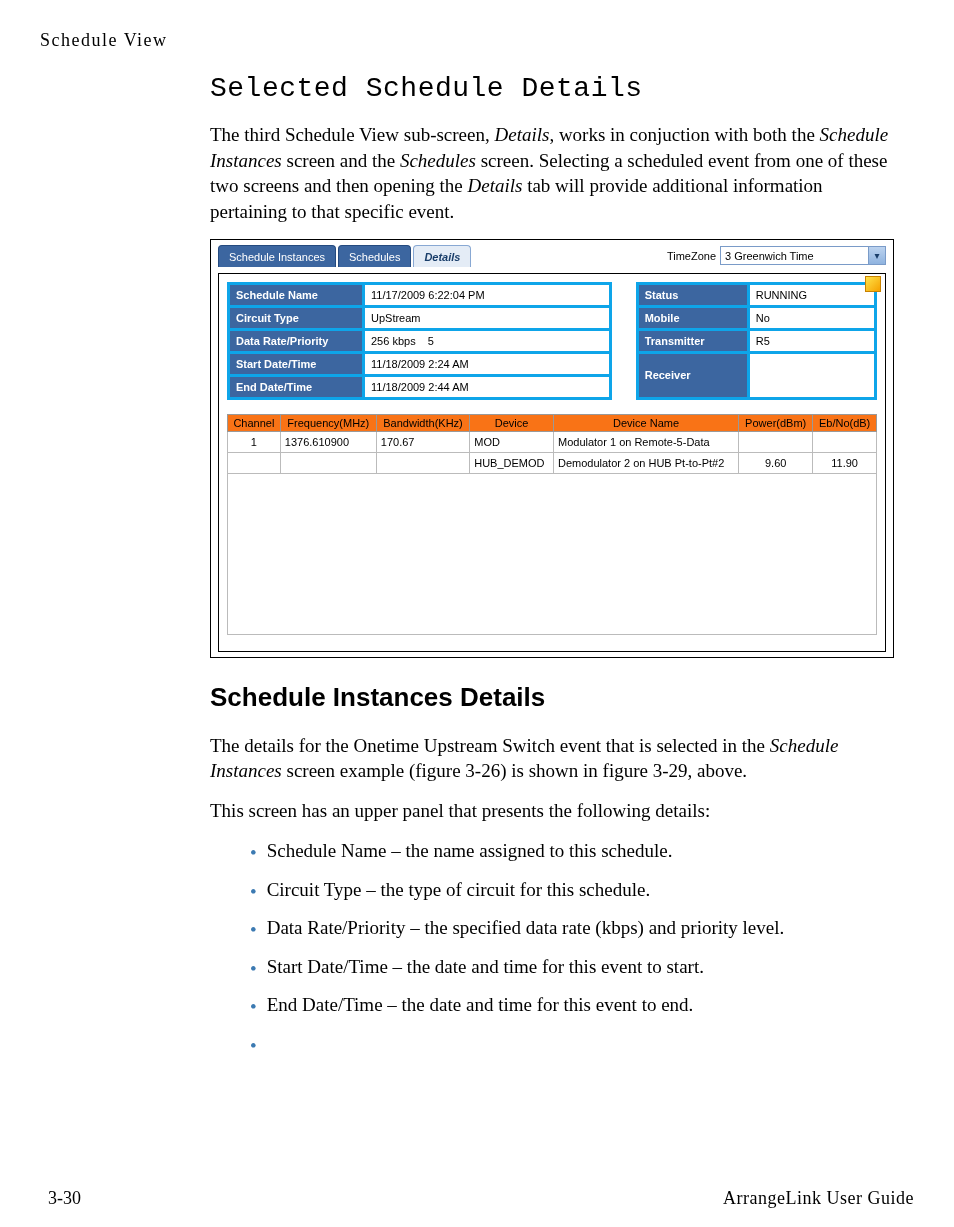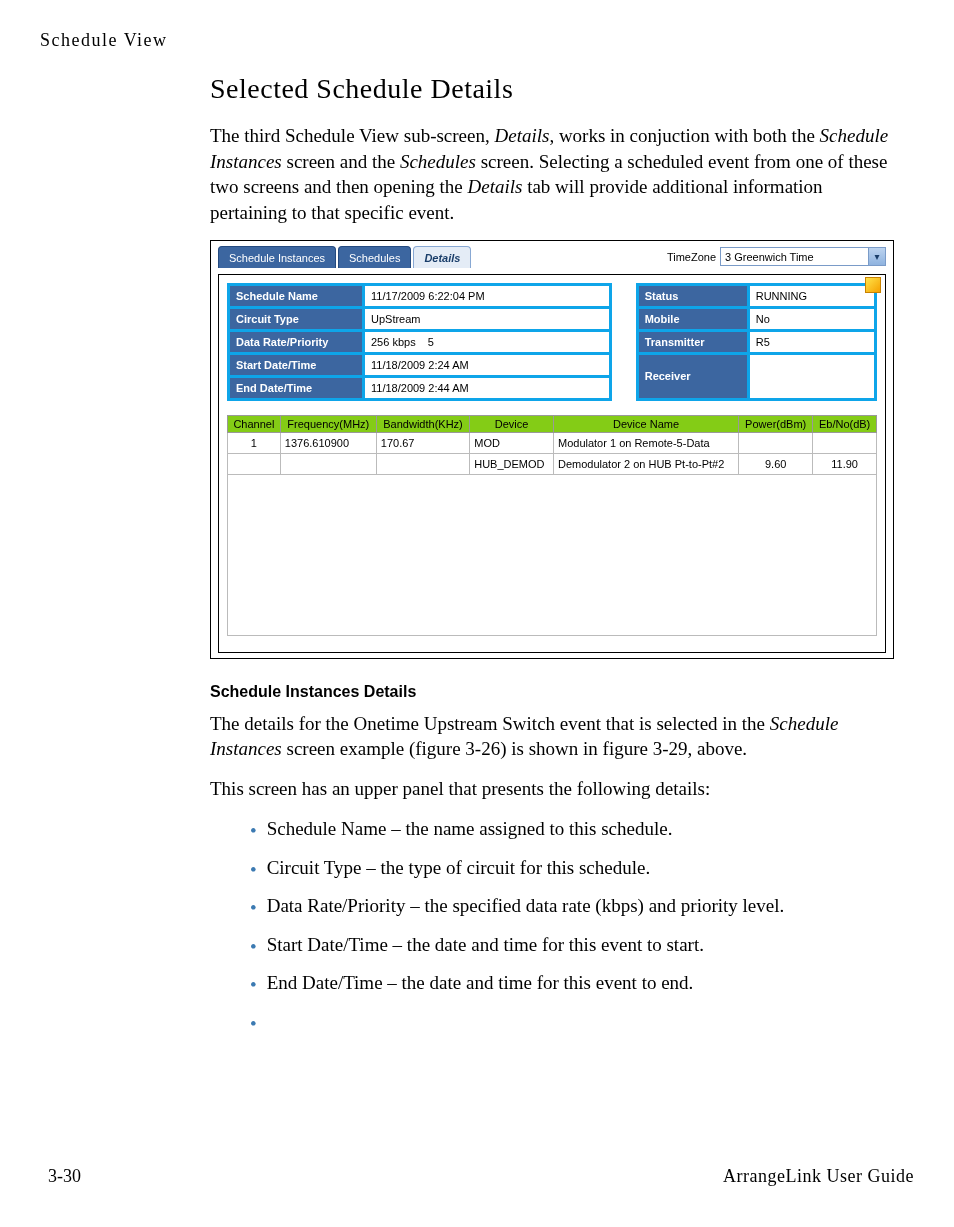--- a/index.html
+++ b/index.html
@@ -16,31 +16,31 @@
   .header-title {
     font-size: 18px;
     letter-spacing: 1.5px;
     margin: 0 0 22px 0;
     color: #000;
   }
   .content-indent {
     margin-left: 170px;
   }
   h1.section-title {
-    font-family: Liberation Serif, serif;
+    font-family: Liberation Mono, monospace;
     font-weight: normal;
     font-size: 28px;
     margin: 8px 0 18px 0;
     letter-spacing: .5px;
   }
   h2.sub-title {
     font-family: Arial, Helvetica, sans-serif;
     font-weight: bold;
-    font-size: 16px;
-    margin: 24px 0 10px 0;
+    font-size: 26px;
+    margin: 24px 0 20px 0;
   }
   p.body {
     font-size: 19px;
     line-height: 1.35;
     margin: 0 0 14px 0;
   }
   ul.bullets {
     list-style: none;
     padding: 0;
     margin: 6px 0 0 40px;
@@ -194,21 +194,21 @@
     padding: 0;
   }
 
   .lower-table {
     margin-top: 14px;
     border-collapse: collapse;
     width: 100%;
     font-size: 11px;
   }
   .lower-table th {
-    background: #84cc16;
+    background: #f97316;
     border: 1px solid #999;
     padding: 2px 4px;
     font-weight: normal;
     white-space: nowrap;
   }
   .lower-table td {
     border: 1px solid #bbb;
     padding: 2px 4px;
     height: 16px;
     white-space: nowrap;

